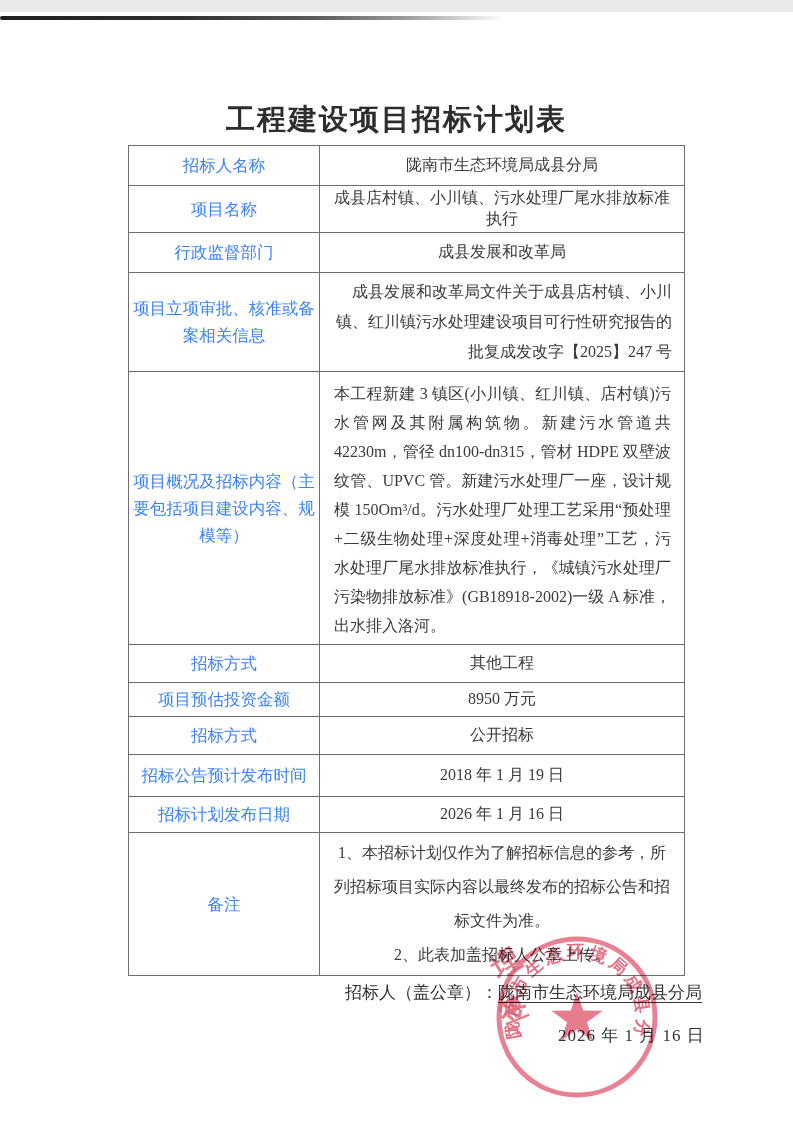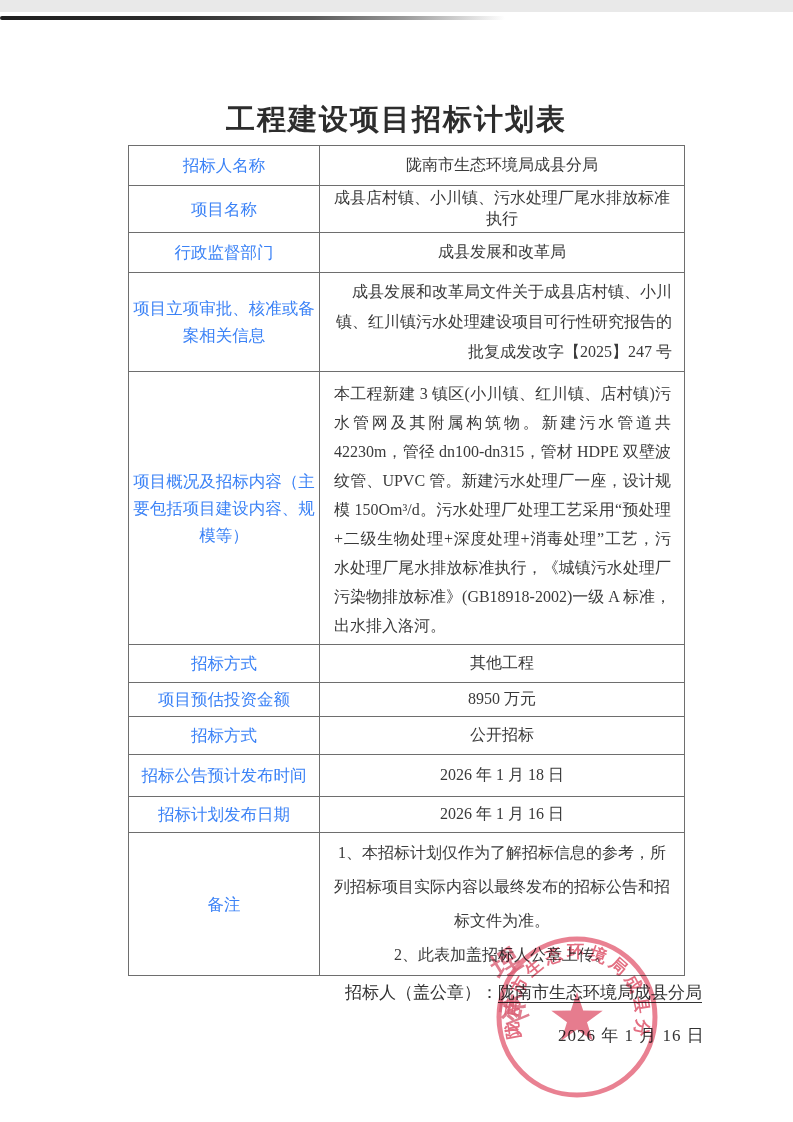--- a/index.html
+++ b/index.html
@@ -109,21 +109,21 @@
       <tr style="height:34px">
         <td class="lbl">项目预估投资金额</td>
         <td class="val">8950 万元</td>
       </tr>
       <tr style="height:38px">
         <td class="lbl">招标方式</td>
         <td class="val">公开招标</td>
       </tr>
       <tr style="height:42px">
         <td class="lbl">招标公告预计发布时间</td>
-        <td class="val">2026 年 1 月 18 日</td>
+        <td class="val">2018 年 1 月 19 日</td>
       </tr>
       <tr style="height:36px">
         <td class="lbl">招标计划发布日期</td>
         <td class="val">2026 年 1 月 16 日</td>
       </tr>
       <tr style="height:128px">
         <td class="lbl">备注</td>
         <td class="val remarks">
           <p>1、本招标计划仅作为了解招标信息的参考，所列招标项目实际内容以最终发布的招标公告和招标文件为准。</p>
           <p>2、此表加盖招标人公章上传。</p>

